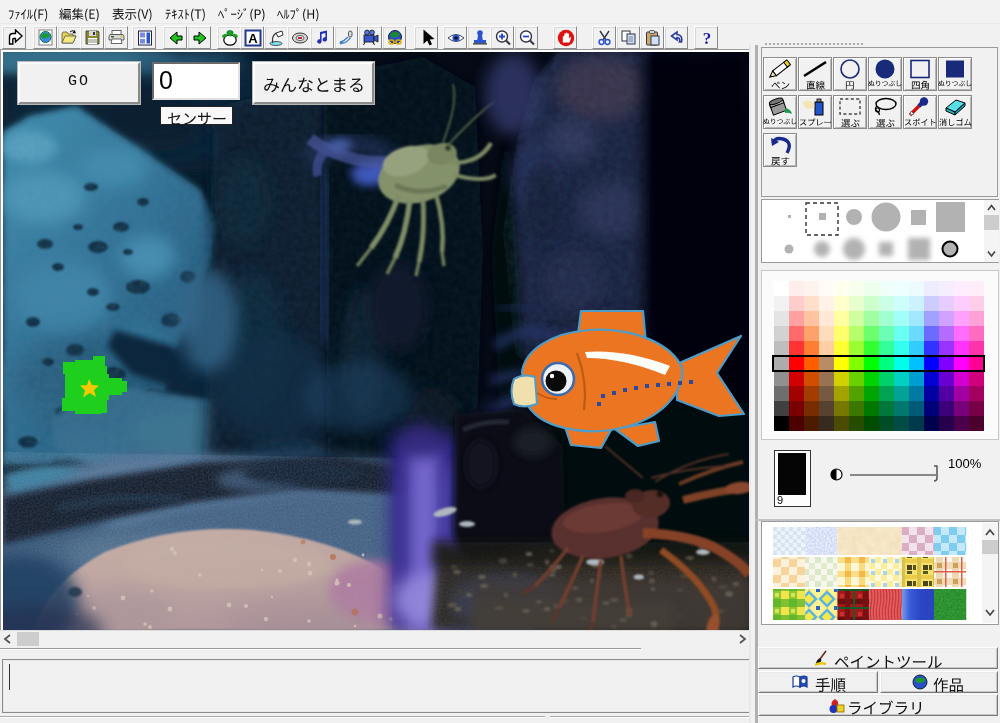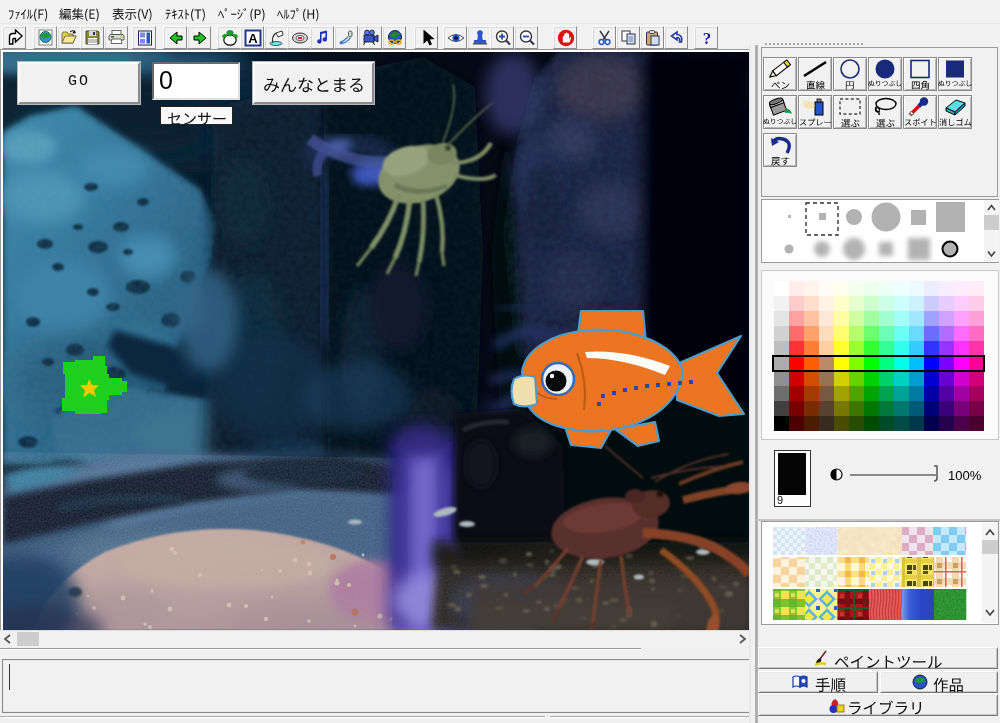--- a/index.html
+++ b/index.html
@@ -917,21 +917,21 @@
 <div class="abs" style="left:778px;top:453px;width:28px;height:42px;background:#050505"></div>
 <div class="abs" style="left:777px;top:494px;font-size:11px;color:#000">9</div>
 <svg class="abs" style="left:830px;top:468px" width="14" height="14">
     <circle cx="6.5" cy="6.5" r="5.5" fill="#fff" stroke="#000" stroke-width="1.2"></circle>
     <path d="M6.5 1 A5.5 5.5 0 0 0 6.5 12 Z" fill="#000"></path>
   </svg>
 <div class="abs" style="left:850px;top:474px;width:86px;height:2px;background:#888"></div>
 <svg class="abs" style="left:931px;top:465px" width="10" height="18">
     <path d="M3 1 L6 1 L6 13 Q6 16 3 16" fill="none" stroke="#555" stroke-width="1.5"></path>
   </svg>
-<div class="abs" style="left:948px;top:468px;width:40px;font-size:13px;color:#000">100%</div>
+<div class="abs" style="left:948px;top:456px;width:40px;font-size:13px;color:#000">100%</div>
 <div class="abs" style="left:756px;top:519px;width:244px;height:2px;background:#c4c4c4"></div>
 <div class="abs" style="left:761px;top:521px;width:238px;height:104px;border:1px solid #9a9a9a;background:#fff"></div>
 <svg class="abs" style="left:773px;top:527px" width="194" height="93" viewBox="0 0 194 93">
     <defs>
       <pattern id="p11" width="8" height="8" patternUnits="userSpaceOnUse">
         <rect width="8" height="8" fill="#eef4fa"></rect>
         <rect width="4" height="4" fill="#d4e4f2"></rect>
         <rect x="4" y="4" width="4" height="4" fill="#d4e4f2"></rect>
       </pattern>
       <filter id="spk">

